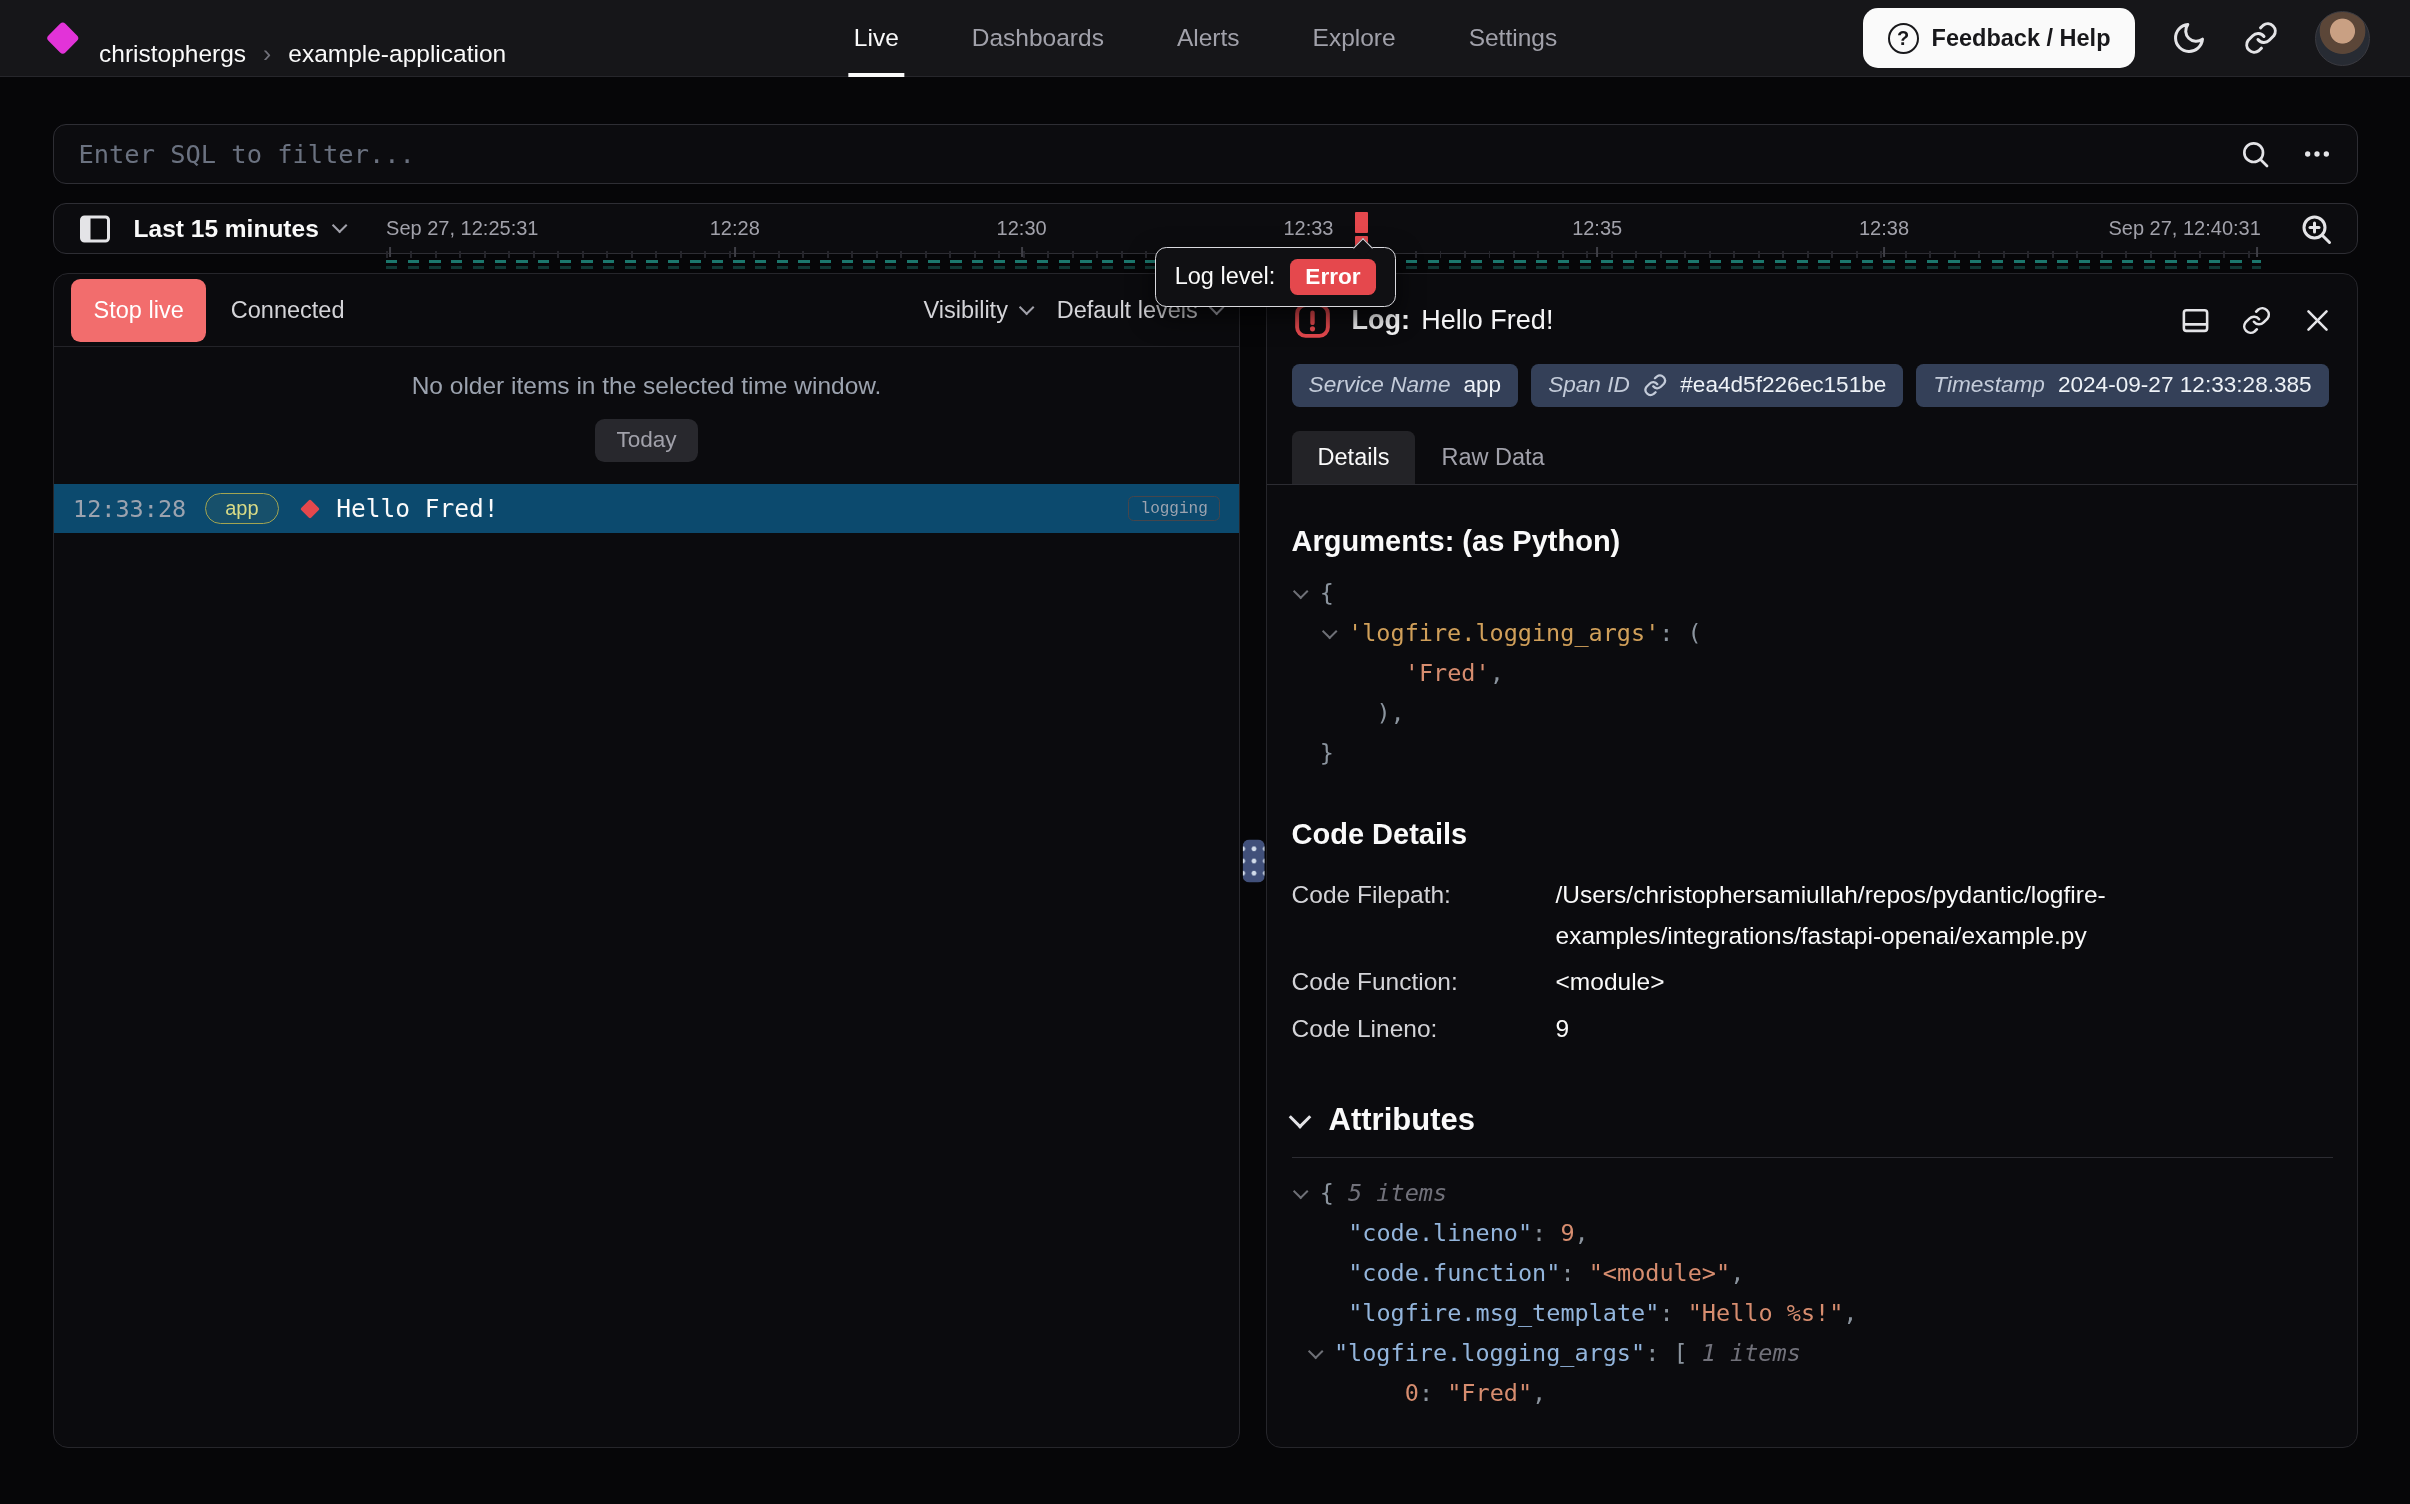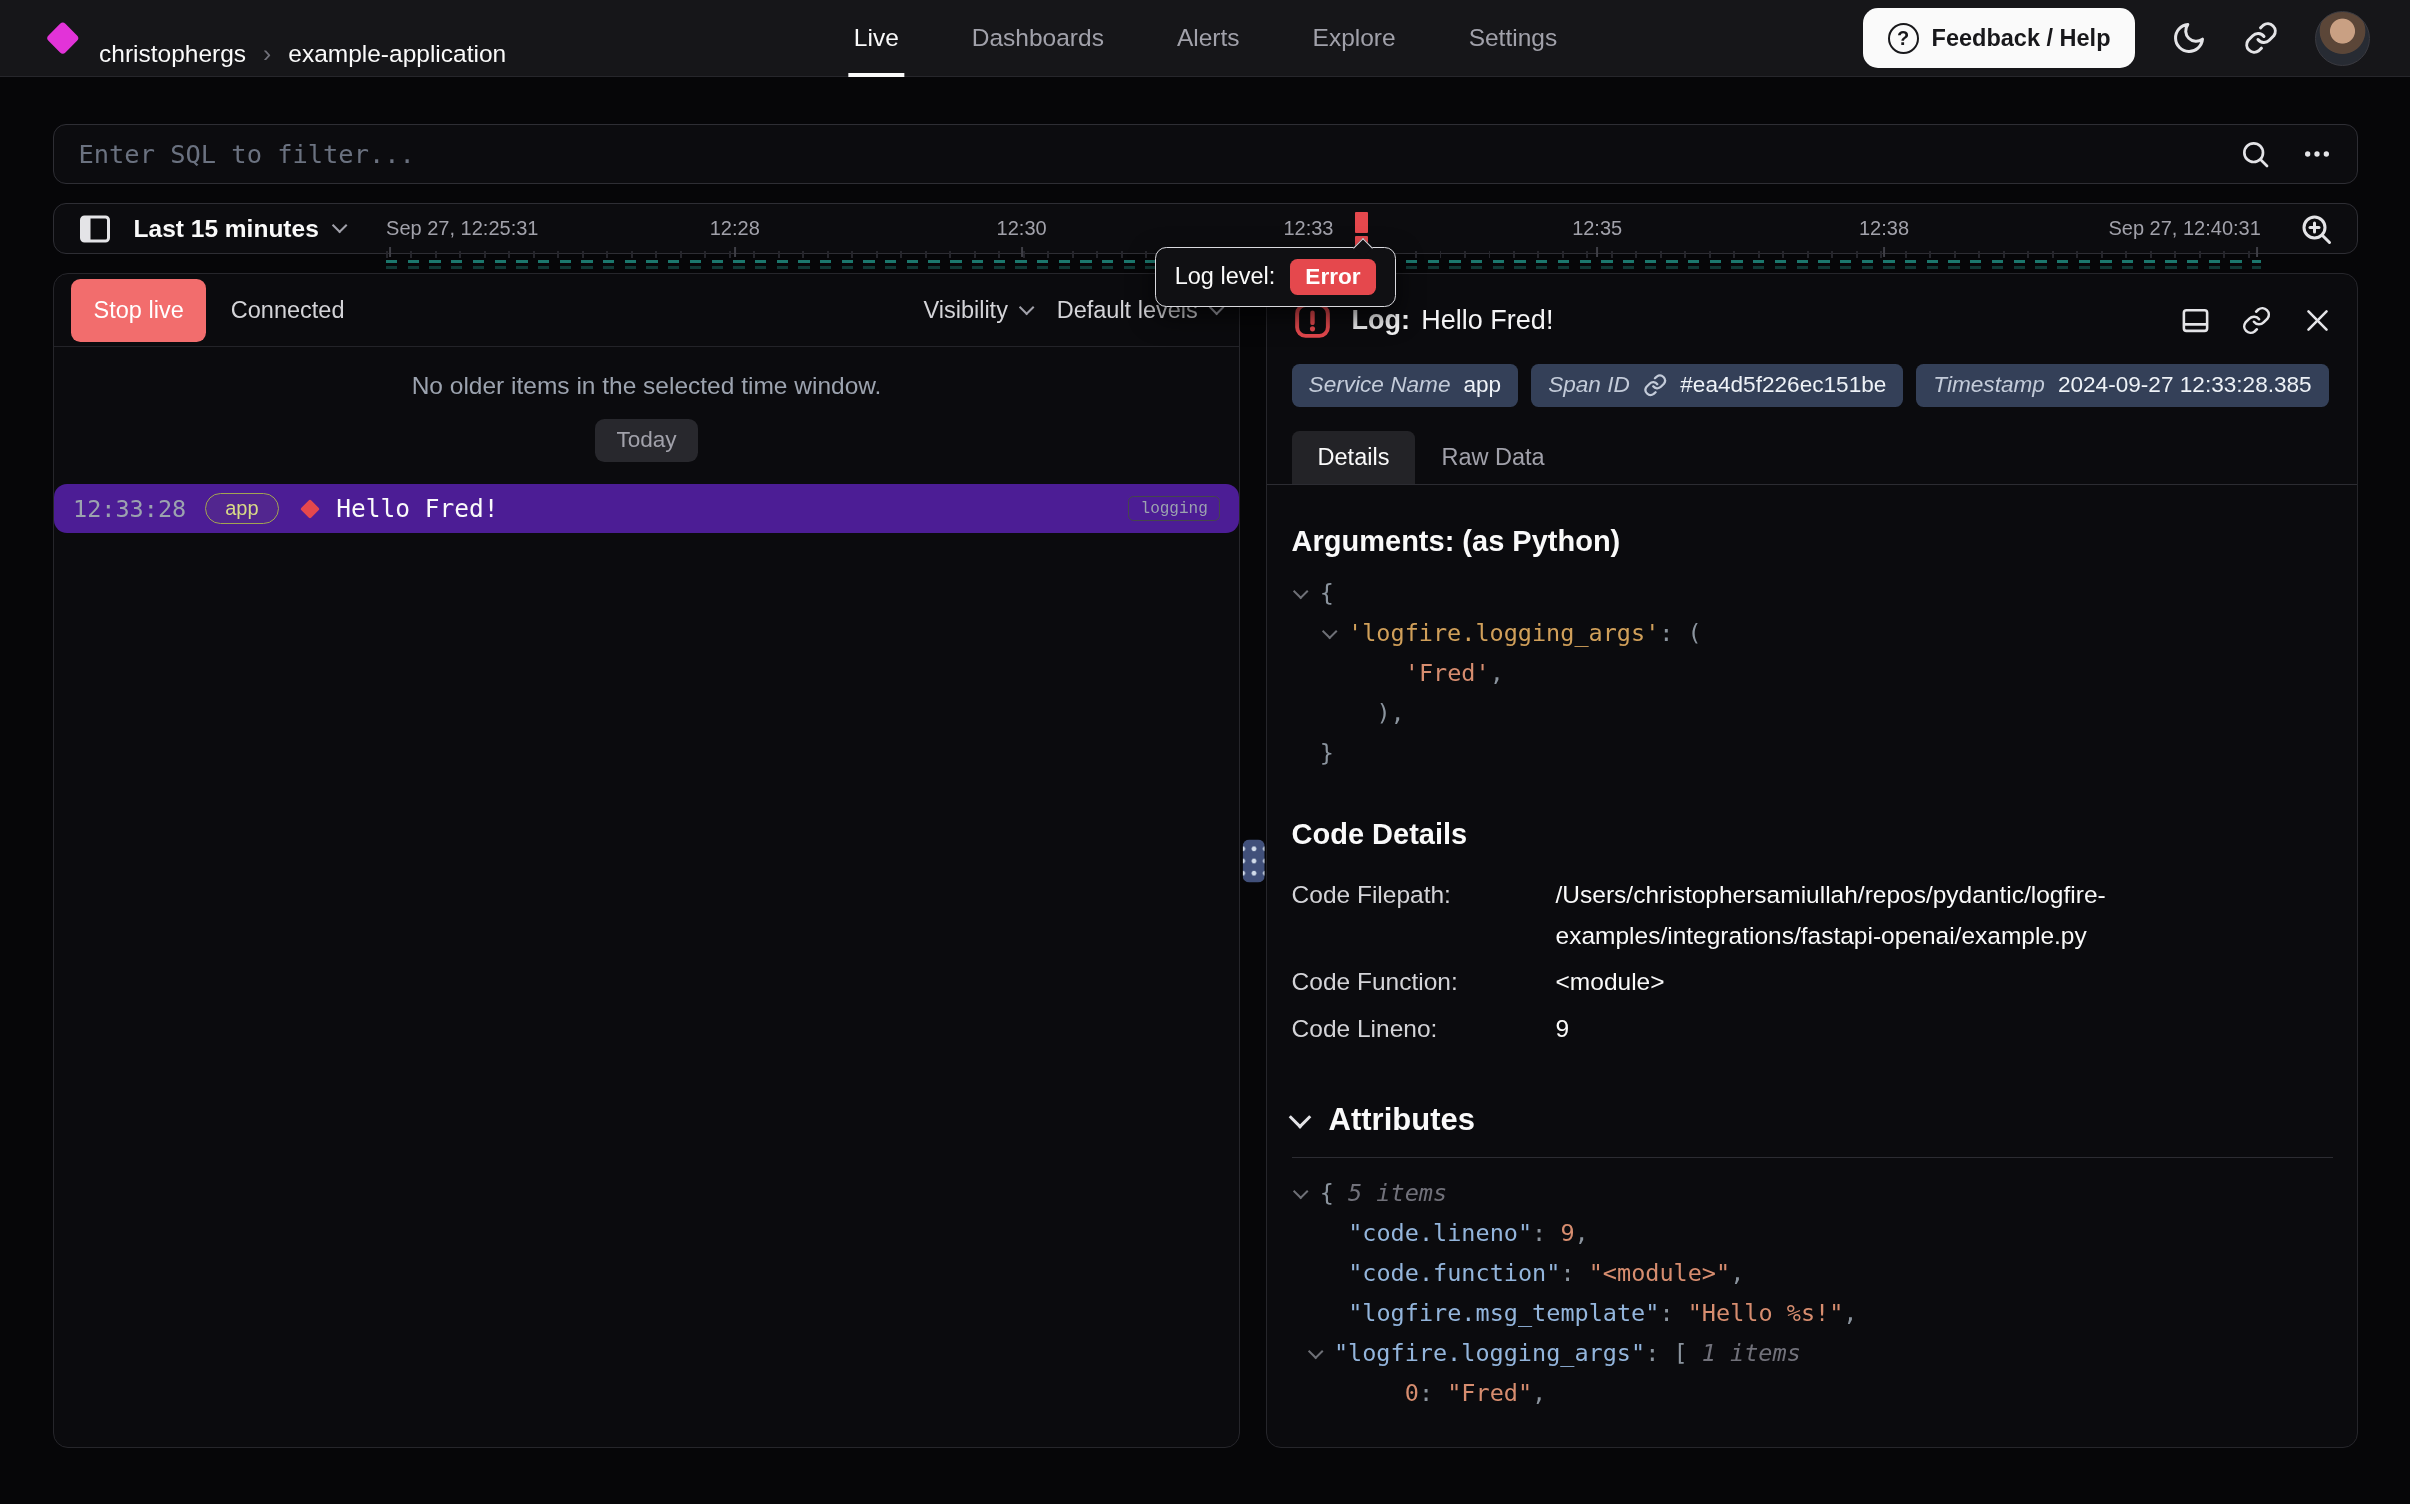--- a/index.html
+++ b/index.html
@@ -97,21 +97,21 @@
   
   .live-header { height:73px; border-bottom:0.9px solid #232328; display:flex; align-items:center; padding:0 17px; gap:24.5px; flex:0 0 auto; }
   .stop-live { background:#f26d6d; color:#fff; border:none; border-radius:9.4px; height:63px; padding:0 22.6px; font-size:23.5px; cursor:pointer; }
   .connected { color:#d4d4d8; font-size:23.5px; }
   .lh-spacer { flex:1; }
   .dd-btn { display:flex; align-items:center; gap:13px; background:none; border:none; color:#d4d4d8; font-size:23.5px; cursor:pointer; }
   .live-body { padding-top:24.5px; display:flex; flex-direction:column; }
   .empty-msg { text-align:center; color:#9ca3af; font-size:24.5px; }
   .today-wrap { display:flex; justify-content:center; margin-top:19px; }
   .today-btn { background:#28282d; color:#a1a1aa; border:none; border-radius:9.4px; padding:8.5px 21px; font-size:22.6px; cursor:pointer; }
-  .log-row { margin-top:22.6px; background:#4c1d95; height:49px; display:flex; align-items:center; padding:0 19px; gap:19px; cursor:pointer;border-radius:13px; }
+  .log-row { margin-top:22.6px; background:#0c4a6e; height:49px; display:flex; align-items:center; padding:0 19px; gap:19px; cursor:pointer; }
   .log-time { font-family:"DejaVu Sans Mono", monospace; font-size:23.5px; color:#9ca3af; }
   .svc-badge { border:1.9px solid #a2a452; background:rgba(170,170,70,.07); color:#d8da86; border-radius:941px; padding:2.8px 19px; font-size:20px; }
   .log-diamond { width:14px; height:14px; background:#e5484d; border-radius:1.9px; transform:rotate(45deg); margin-left:5.6px; }
   .log-msg { font-family:"DejaVu Sans Mono", monospace; font-size:24.5px; color:#fafafa; }
   .log-tag { margin-left:auto; border:1.9px solid #46464c; color:#9ca3af; border-radius:5.6px; padding:2.8px 11.3px; font-size:16px; font-family:Liberation Mono, monospace; }
 
   
   .drag-handle {
     position:absolute; left:52.1%; top:50%; transform:translate(-50%,-50%); z-index:20;
     width:22.6px; height:43px; border-radius:6.6px; cursor:col-resize;

